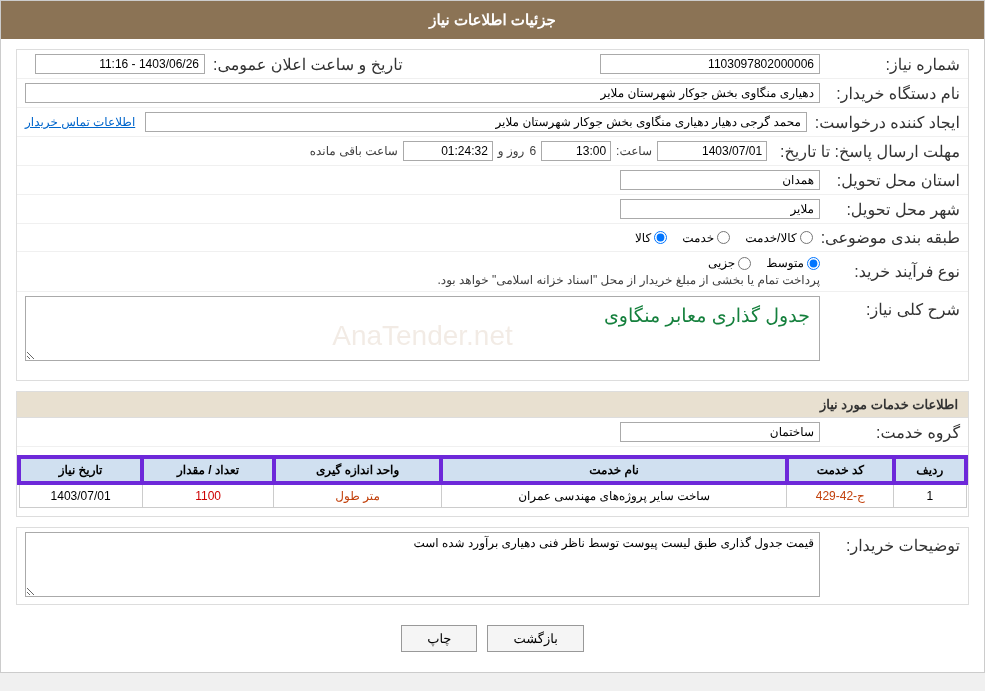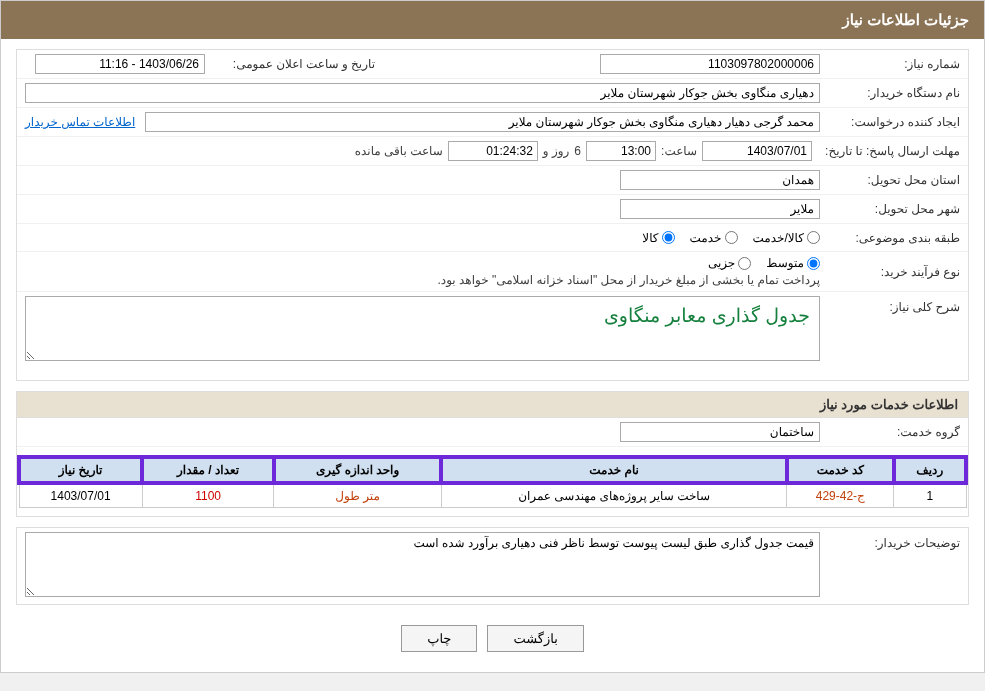--- a/index.html
+++ b/index.html
@@ -11,21 +11,21 @@
     }
     .page-wrapper {
       max-width: 985px;
       margin: 0 auto;
       background: #fff;
       border: 1px solid #ccc;
     }
     .header-bar {
       background: #8B7355;
       color: #fff;
-      text-align: right;
+      text-align: center;
       padding: 10px 15px;
       font-size: 15px;
       font-weight: bold;
     }
     .content {
       padding: 10px 15px;
     }
     .form-section {
       border: 1px solid #ddd;
       margin-bottom: 10px;
@@ -46,21 +46,21 @@
       border-bottom: 1px solid #f0f0f0;
       min-height: 28px;
     }
     .form-row:last-child {
       border-bottom: none;
     }
     .label {
       min-width: 140px;
       text-align: right;
       color: #333;
-      font-size: 12px;
+      font-size: 16px;
       padding-left: 8px;
       white-space: nowrap;
     }
     .value-box {
       flex: 1;
       text-align: right;
       font-size: 12px;
     }
     .input-field {
       border: 1px solid #aaa;
@@ -267,20 +267,21 @@
           </div>
           <span class="description-text">پرداخت تمام یا بخشی از مبلغ خریدار از محل "اسناد خزانه اسلامی" خواهد بود.</span>
         </div>
       </div>
 
       <div class="form-row" style="align-items:flex-start;">
         <div class="label" style="padding-top:4px;">شرح کلی نیاز:</div>
         <div class="value-box watermark-area" style="position:relative;">
           <textarea class="textarea-field" style="height: 65px;" readonly=""></textarea>
           <div style="position:absolute; right:10px; top:8px; font-size:19px; color:#15803d;">جدول گذاری معابر منگاوی</div>
+          <div class="watermark" style="font-size:28px; color:#c0a080; opacity:0.2; pointer-events:none; position:absolute; left:50%; top:50%; transform:translate(-50%,-50%);">AnaTender.net</div>
         </div>
       </div>
 
     </div>
 
     <div class="form-section">
       <div class="section-header">اطلاعات خدمات مورد نیاز</div>
 
       <div class="form-row">
         <div class="label">گروه خدمت:</div>

